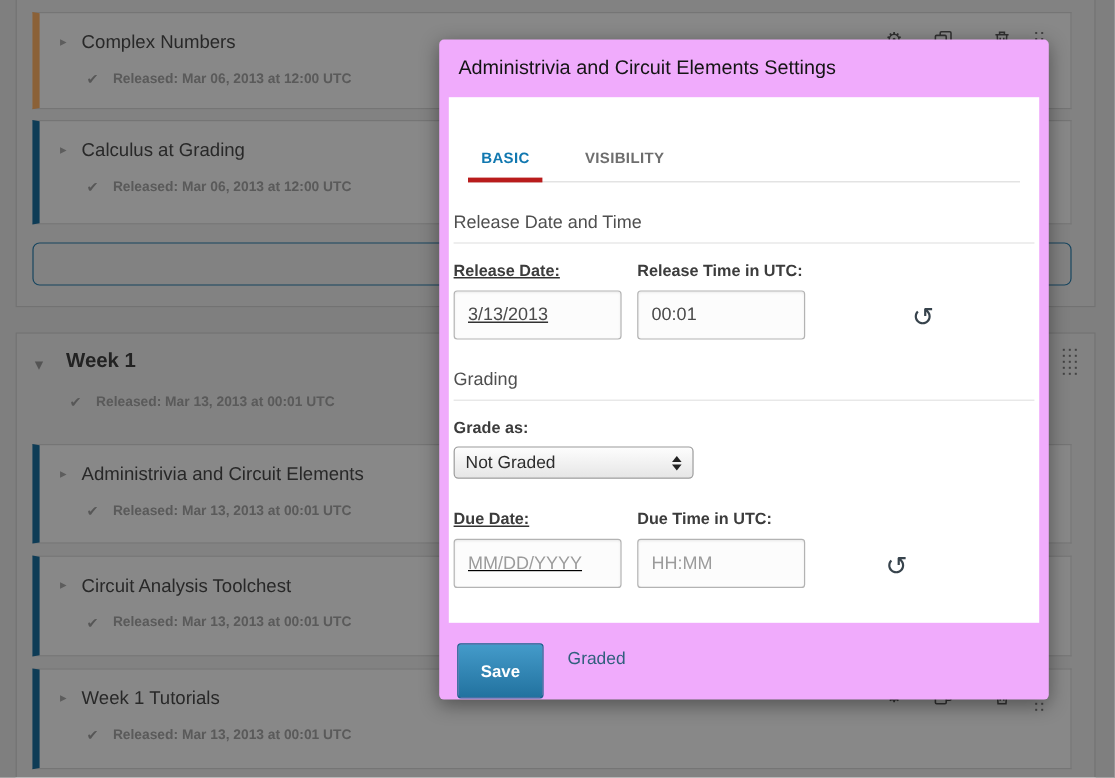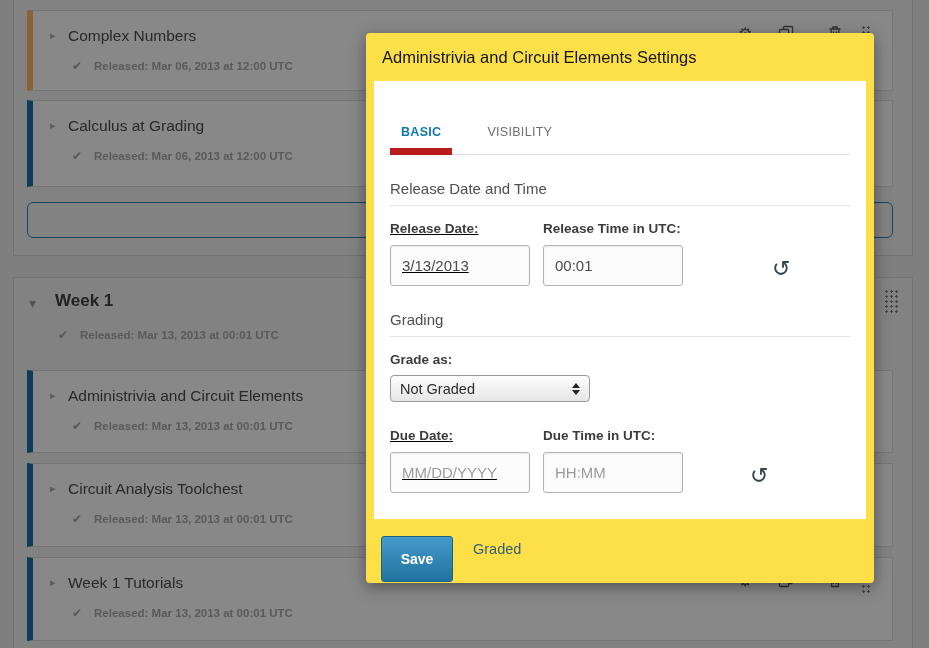--- a/index.html
+++ b/index.html
@@ -50,34 +50,34 @@
   .section-tri{position:absolute;left:29px;top:295px;font-size:14px;color:#9a9a9a;}
   .section-released{position:absolute;left:58px;top:328px;display:flex;align-items:center;}
   .section-drag{top:289px;left:884px;width:14px;height:26px;position:absolute;
     background-image:radial-gradient(circle,#7a7a7a 1.1px,transparent 1.3px);
     background-size:5px 5px;}
   
   .overlay{position:absolute;inset:0;background:rgba(0,0,0,0.45);z-index:5;}
   
   .modal{
     position:absolute;left:366px;top:33px;width:508px;height:550px;z-index:10;
-    background:#fde047;border-radius:4px;box-shadow:0 4px 16px rgba(0,0,0,0.4);
+    background:#f0abfc;border-radius:4px;box-shadow:0 4px 16px rgba(0,0,0,0.4);
     display:flex;flex-direction:column;box-sizing:border-box;
   }
   .modal-header{height:48px;flex:0 0 48px;display:flex;align-items:center;}
   .modal-title{margin-left:16px;font-size:16.5px;color:#141414;font-weight:500;}
   .modal-body{flex:1 1 auto;margin:0 8px;background:#ffffff;overflow:hidden;}
   .tabs{margin:44px 16px 0;border-bottom:1px solid #dcdcdc;display:flex;}
   .tab{
     font-size:12.5px;line-height:14px;letter-spacing:.3px;color:#6e6e6e;
     padding:0 11px 9px;cursor:pointer;font-weight:600;
   }
-  .tab.active{color:#1178b0;border-bottom:7px solid #b91c1c;margin-bottom:-1px;}
-  .tab.inactive{margin-left:24px;font-weight:400;text-align:right;}
-  .form{padding:0 16px;}
+  .tab.active{color:#1178b0;border-bottom:4px solid #b91c1c;margin-bottom:-1px;}
+  .tab.inactive{margin-left:24px;font-weight:700;text-align:right;}
+  .form{padding:0 4px;}
   .group-heading{
     margin:26px 0 0;font-size:15px;font-weight:400;color:#4f4f4f;line-height:16px;
     border-bottom:1px solid #e3e3e3;padding-bottom:8px;
   }
   .fields{display:flex;margin-top:15px;}
   .field{display:flex;flex-direction:column;}
   .field.c1{width:153px;text-decoration:underline;}
   .field.c2{width:174px;justify-content:flex-end;}
   .field label{font-size:13.5px;font-weight:bold;color:#3c3c3c;margin-bottom:9px;}
   .field input{

